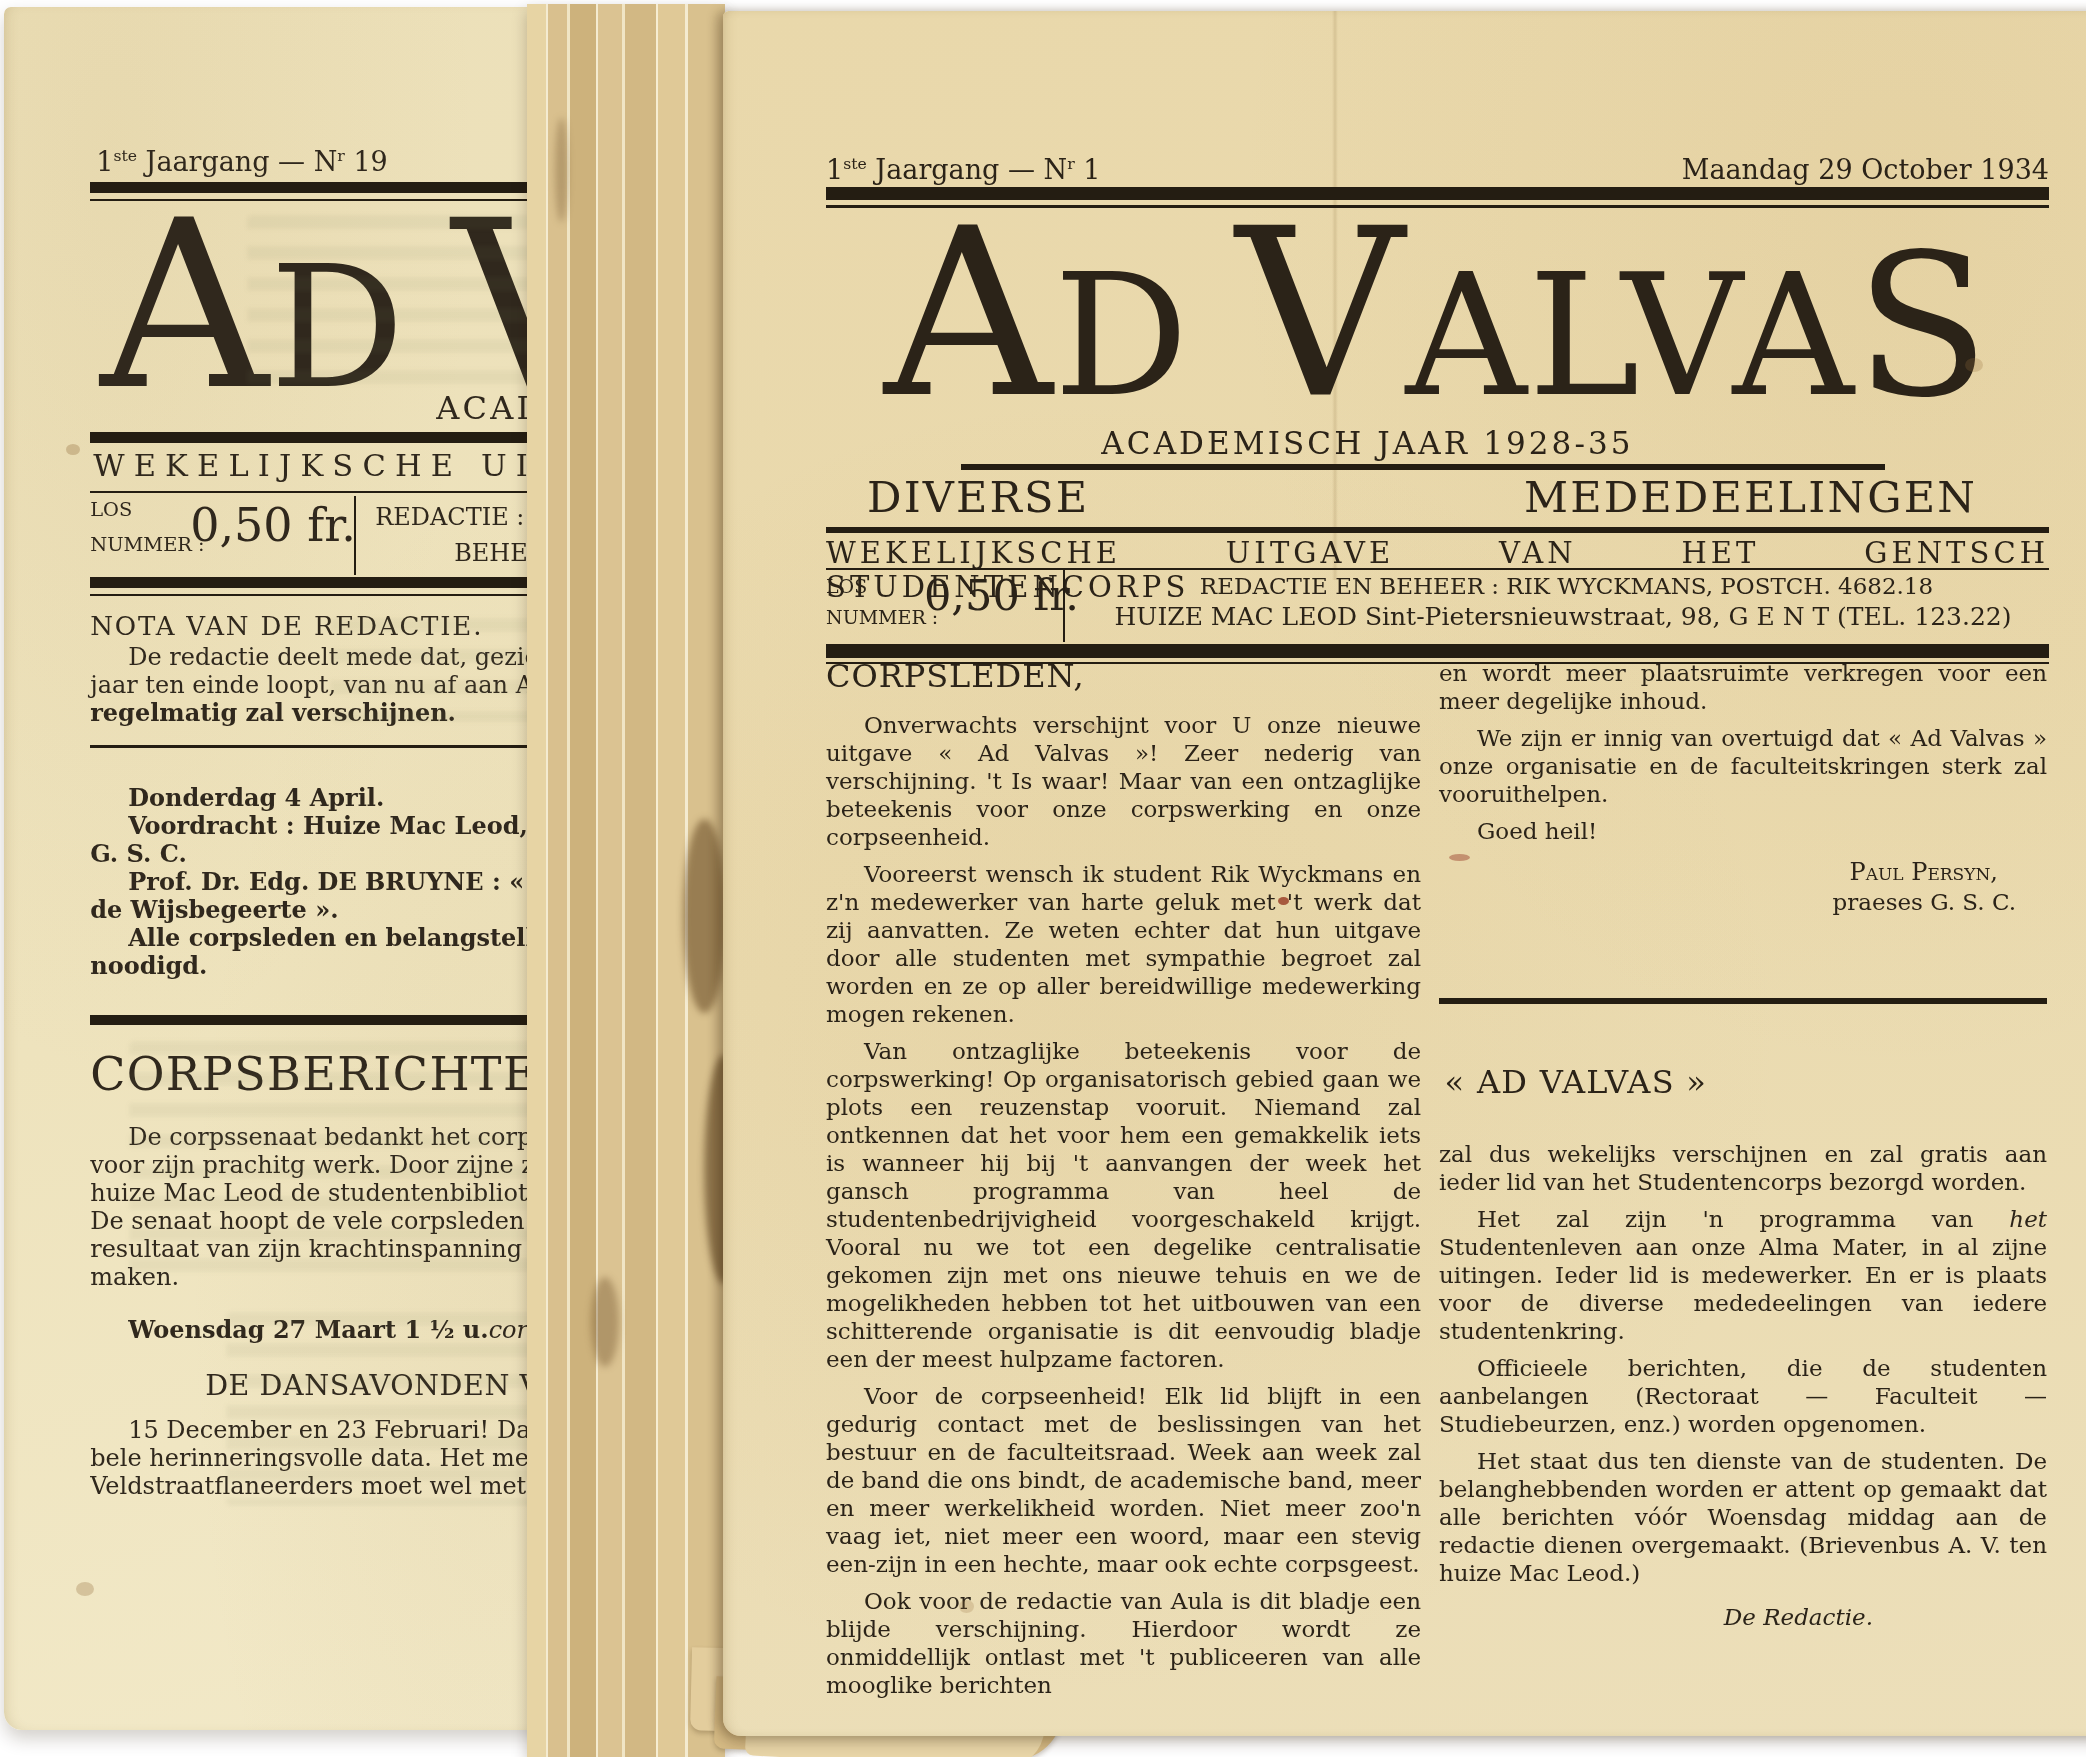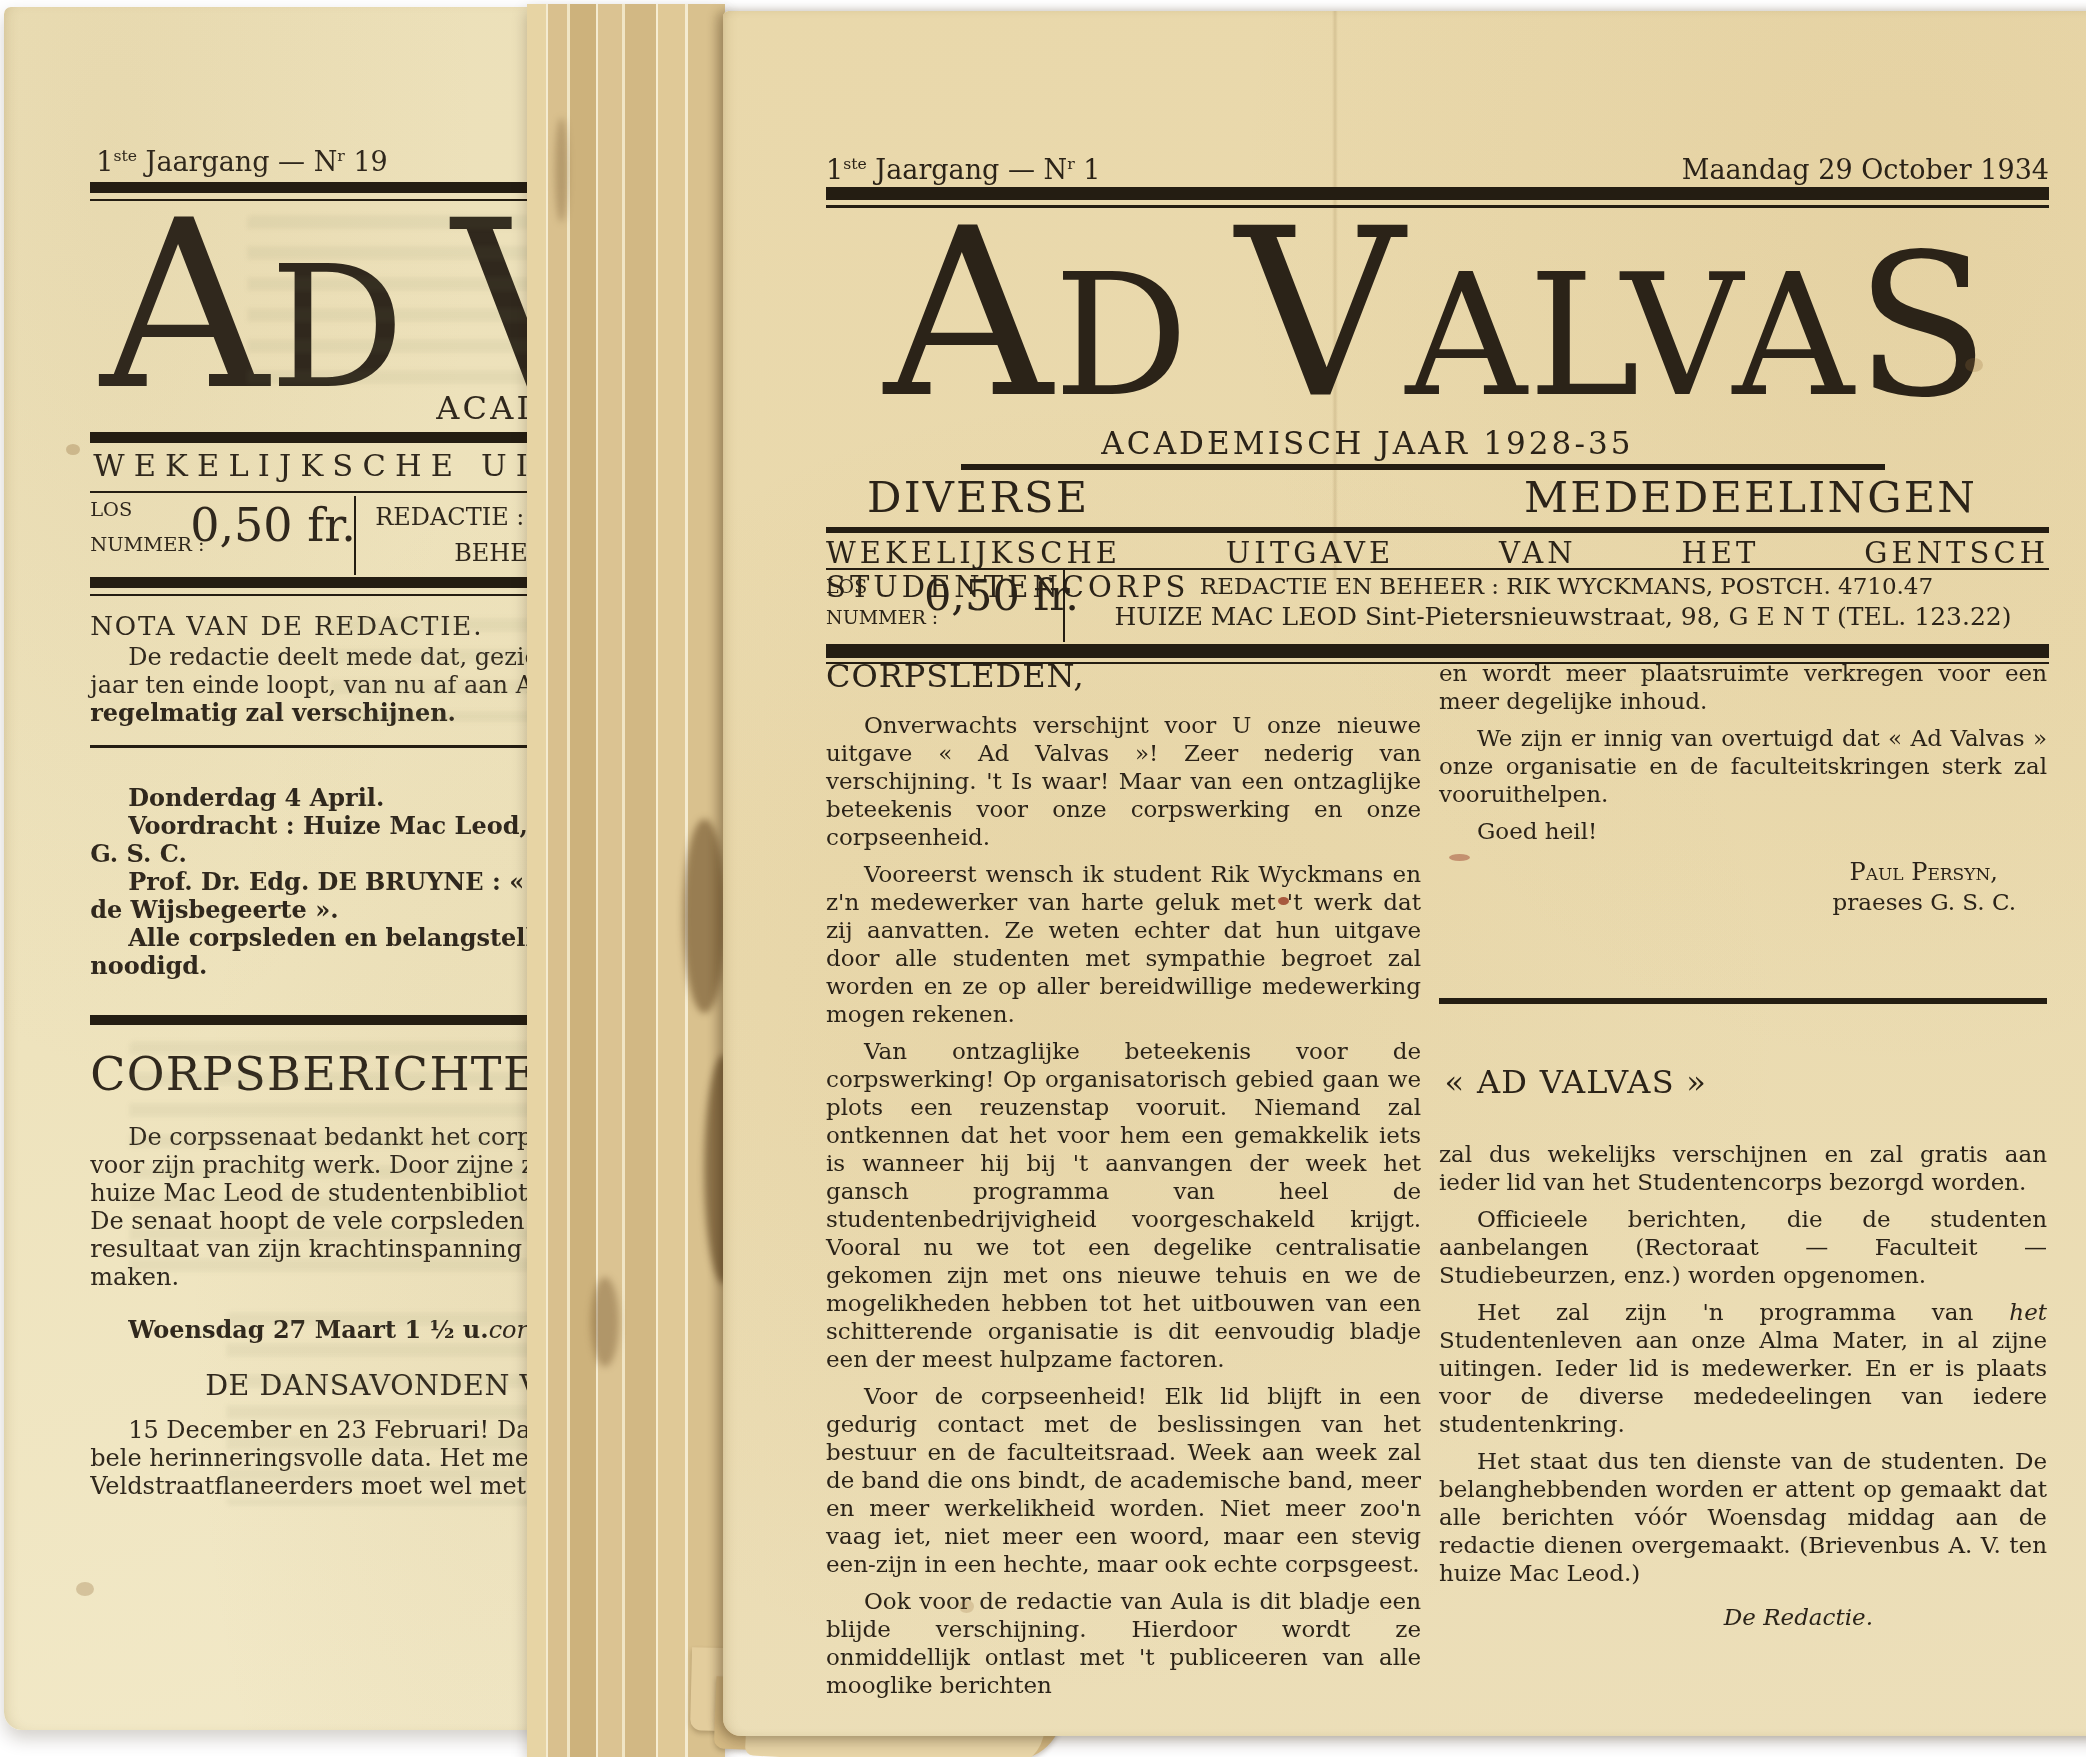--- a/index.html
+++ b/index.html
@@ -185,21 +185,21 @@
     <div class="abs caps-spread" style="left:144px;top:461px;width:1110px;font-size:43px;letter-spacing:0.05em;">DIVERSE MEDEDEELINGEN</div>
     <div class="rule-m" style="left:103px;top:516px;width:1223px;"></div>
 
     <div class="abs caps-spread" style="left:103px;top:525px;width:1223px;font-size:29px;letter-spacing:0.14em;">WEKELIJKSCHE UITGAVE VAN HET GENTSCH STUDENTENCORPS</div>
     <div class="rule-t" style="left:103px;top:557px;width:1223px;"></div>
 
     <div class="abs nowrap" style="left:103px;top:564px;font-size:19px;">LOS</div>
     <div class="abs nowrap" style="left:103px;top:595px;font-size:19px;">NUMMER :</div>
     <div class="abs nowrap" style="left:201px;top:559px;font-size:43px;">0,50 fr.</div>
     <div class="abs" style="left:340px;top:559px;width:2.1px;height:72px;background:#241d12;"></div>
-    <div class="abs" style="left:361px;top:562px;width:965px;text-align:center;font-size:23px;">REDACTIE EN BEHEER : RIK WYCKMANS, POSTCH. 4710.47</div>
+    <div class="abs" style="left:361px;top:562px;width:965px;text-align:center;font-size:23px;">REDACTIE EN BEHEER : RIK WYCKMANS, POSTCH. 4682.18</div>
     <div class="abs" style="left:354px;top:591px;width:972px;text-align:center;font-size:25px;">HUIZE MAC LEOD Sint-Pietersnieuwstraat, 98, G E N T (TEL. 123.22)</div>
 
     <div class="rule-h" style="left:103px;top:633px;width:1223px;height:14px;"></div>
     <div class="rule-t" style="left:103px;top:651px;width:1223px;"></div>
 
     <div class="abs body-just" style="left:103px;top:651px;width:595px;font-size:23px;line-height:28px;">
       <div style="font-size:32px;letter-spacing:0.03em;margin-bottom:21px;">CORPSLEDEN,</div>
       <p>Onverwachts verschijnt voor U onze nieuwe uitgave « Ad Valvas »! Zeer nederig van verschijning. 't Is waar! Maar van een ontzaglijke beteekenis voor onze corpswerking en onze corpseenheid.</p>
       <p>Vooreerst wensch ik student Rik Wyckmans en z'n medewerker van harte geluk met 't werk dat zij aanvatten. Ze weten echter dat hun uitgave door alle studenten met sympathie begroet zal worden en ze op aller bereidwillige medewerking mogen rekenen.</p>
       <p>Van ontzaglijke beteekenis voor de corpswerking! Op organisatorisch gebied gaan we plots een reuzenstap vooruit. Niemand zal ontkennen dat het voor hem een gemakkelik iets is wanneer hij bij 't aanvangen der week het gansch programma van heel de studentenbedrijvigheid voorgeschakeld krijgt. Vooral nu we tot een degelike centralisatie gekomen zijn met ons nieuwe tehuis en we de mogelikheden hebben tot het uitbouwen van een schitterende organisatie is dit eenvoudig bladje een der meest hulpzame factoren.</p>
@@ -211,22 +211,22 @@
       <p class="noind">en wordt meer plaatsruimte verkregen voor een meer degelijke inhoud.</p>
       <p>We zijn er innig van overtuigd dat « Ad Valvas » onze organisatie en de faculteitskringen sterk zal vooruithelpen.</p>
       <p>Goed heil!</p>
       <div class="sc" style="text-align:right;padding-right:49px;font-size:24px;margin-top:12.5px;">Paul Persyn,</div>
       <div style="text-align:right;padding-right:31px;margin-top:2.8px;">praeses G. S. C.</div>
 
       <div style="height:6.2px;background:#241d12;margin:82px 0 0 0;"></div>
 
       <div style="font-size:32px;letter-spacing:0.04em;margin:64px 0 44px 5.6px;text-align:left;">« AD VALVAS »</div>
       <p class="noind">zal dus wekelijks verschijnen en zal gratis aan ieder lid van het Studentencorps bezorgd worden.</p>
+      <p><span>Het zal zijn 'n programma van </span><span class="it">het</span><span> Studentenleven aan onze Alma Mater, in al zijne uitingen. Ieder lid is medewerker. En er is plaats voor de diverse mededeelingen van iedere studentenkring.</span></p>
       <p>Officieele berichten, die de studenten aanbelangen (Rectoraat — Faculteit — Studiebeurzen, enz.) worden opgenomen.</p>
-      <p><span>Het zal zijn 'n programma van </span><span class="it">het</span><span> Studentenleven aan onze Alma Mater, in al zijne uitingen. Ieder lid is medewerker. En er is plaats voor de diverse mededeelingen van iedere studentenkring.</span></p>
       <p>Het staat dus ten dienste van de studenten. De belanghebbenden worden er attent op gemaakt dat alle berichten vóór Woensdag middag aan de redactie dienen overgemaakt. (Brievenbus A. V. ten huize Mac Leod.)</p>
       <div class="it" style="text-align:right;padding-right:174px;margin-top:15.3px;">De Redactie.</div>
     </div>
 
     <div class="speck" style="left:555px;top:886px;width:11px;height:8.3px;background:rgba(140,35,15,.70);"></div>
     <div class="speck" style="left:726px;top:843px;width:21px;height:7px;background:rgba(150,60,40,.45);"></div>
     <div class="speck" style="left:361px;top:711px;width:12.5px;height:9.7px;background:rgba(120,80,40,.22);"></div>
     <div class="speck" style="left:1242px;top:347px;width:18px;height:14px;background:rgba(150,110,60,.25);"></div>
     <div class="speck" style="left:236px;top:1589px;width:15.3px;height:12.5px;background:rgba(150,110,60,.22);"></div>
   </div>

